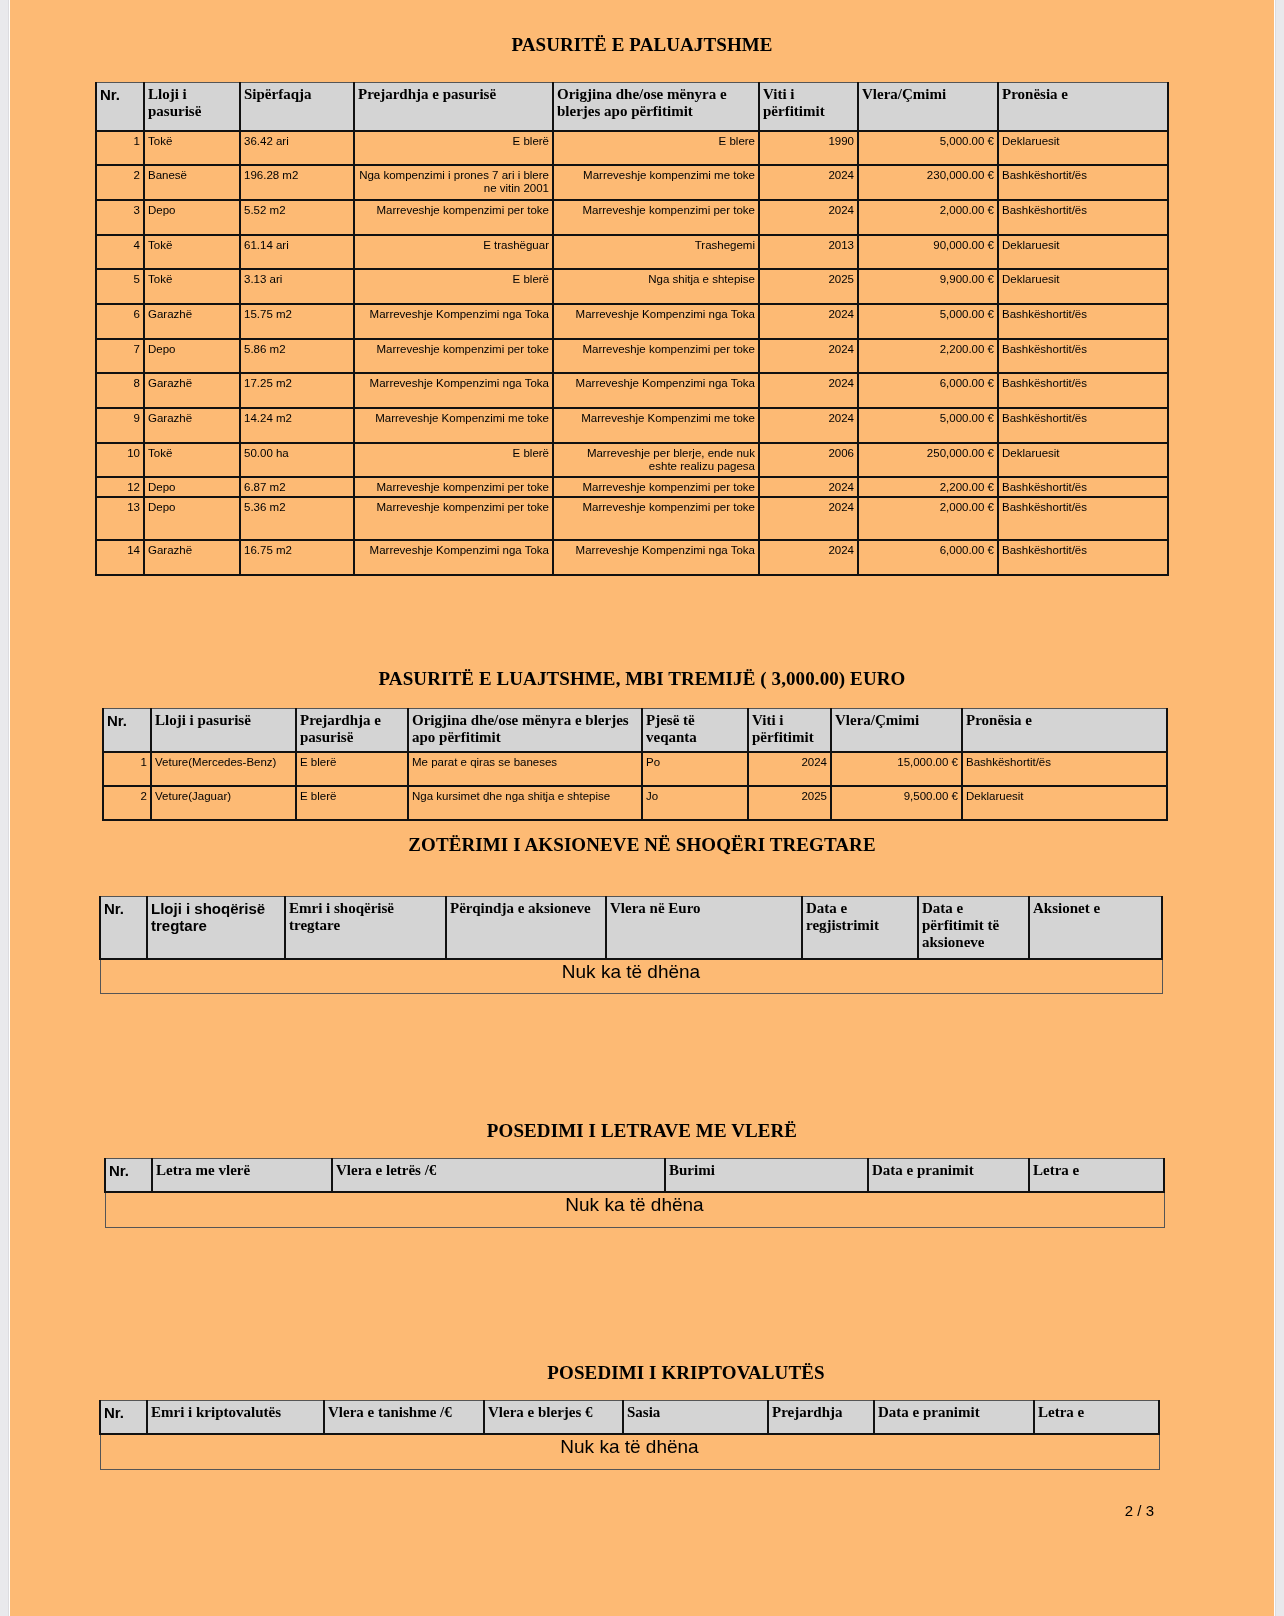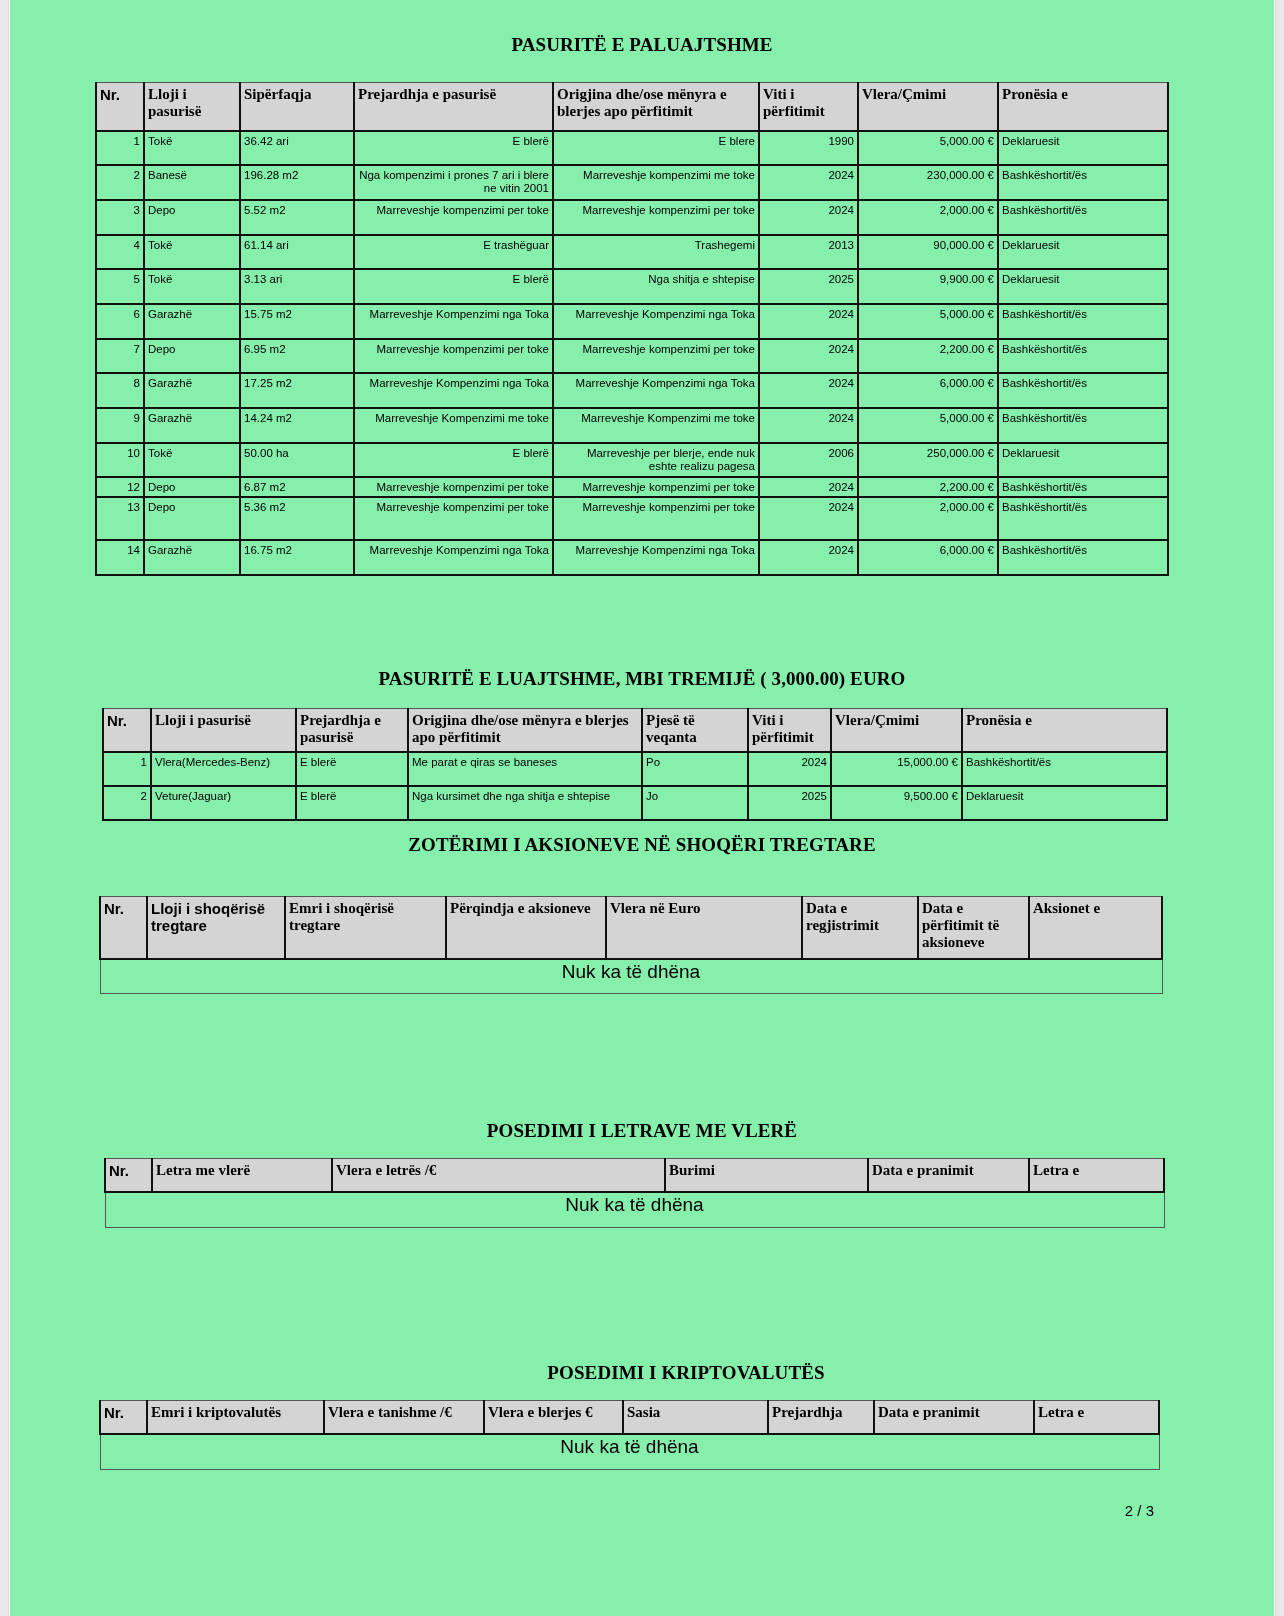--- a/index.html
+++ b/index.html
@@ -4,21 +4,21 @@
 <style>
   * { box-sizing: border-box; }
   html, body { margin: 0; padding: 0; }
   body {
     width: 1284px; height: 1616px; background: #ffffff;
     font-family: "Liberation Sans", sans-serif; color: #000;
     position: relative; overflow: hidden;
   }
   .edge-left { position: absolute; left: 0; top: 0; width: 9px; height: 100%; background: #e9e9ec; border-right: 1px solid #dcdce0; }
   .edge-right { position: absolute; right: 0; top: 0; width: 9px; height: 100%; background: #e9e9ec; border-left: 1px solid #dcdce0; }
-  .page { position: absolute; left: 10px; top: 0; width: 1264px; height: 1616px; background: #86efac; }
+  .page { position: absolute; left: 10px; top: 0; width: 1264px; height: 1616px; background: #fdba74; }
 
   .section-title {
     position: absolute; left: 0; width: 100%;
     text-align: center; font-family: "Liberation Serif", serif;
     font-weight: bold; font-size: 19px; letter-spacing: 0.1px;
   }
   table.grid {
     position: absolute; border-collapse: collapse; table-layout: fixed;
     border: 1.5px solid #555;
   }
@@ -126,21 +126,21 @@
           <td>15.75 m2</td>
           <td class="r">Marreveshje Kompenzimi nga Toka</td>
           <td class="r">Marreveshje Kompenzimi nga Toka</td>
           <td class="r">2024</td>
           <td class="r">5,000.00 €</td>
           <td>Bashkëshortit/ës</td>
         </tr>
         <tr style="height: 34.7px;">
           <td class="r">7</td>
           <td>Depo</td>
-          <td>6.95 m2</td>
+          <td>5.86 m2</td>
           <td class="r">Marreveshje kompenzimi per toke</td>
           <td class="r">Marreveshje kompenzimi per toke</td>
           <td class="r">2024</td>
           <td class="r">2,200.00 €</td>
           <td>Bashkëshortit/ës</td>
         </tr>
         <tr style="height: 34.7px;">
           <td class="r">8</td>
           <td>Garazhë</td>
           <td>17.25 m2</td>
@@ -223,21 +223,21 @@
       <th>Origjina dhe/ose mënyra e blerjes apo përfitimit</th>
       <th>Pjesë të veqanta</th>
       <th>Viti i përfitimit</th>
       <th>Vlera/Çmimi</th>
       <th>Pronësia e</th>
     </tr>
       </thead>
     <tbody id="movable-body">
         <tr style="height: 34px;">
           <td class="r">1</td>
-          <td>Vlera(Mercedes-Benz)</td>
+          <td>Veture(Mercedes-Benz)</td>
           <td>E blerë</td>
           <td>Me parat e qiras se baneses</td>
           <td>Po</td>
           <td class="r">2024</td>
           <td class="r">15,000.00 €</td>
           <td>Bashkëshortit/ës</td>
         </tr>
         <tr style="height: 34px;">
           <td class="r">2</td>
           <td>Veture(Jaguar)</td>

